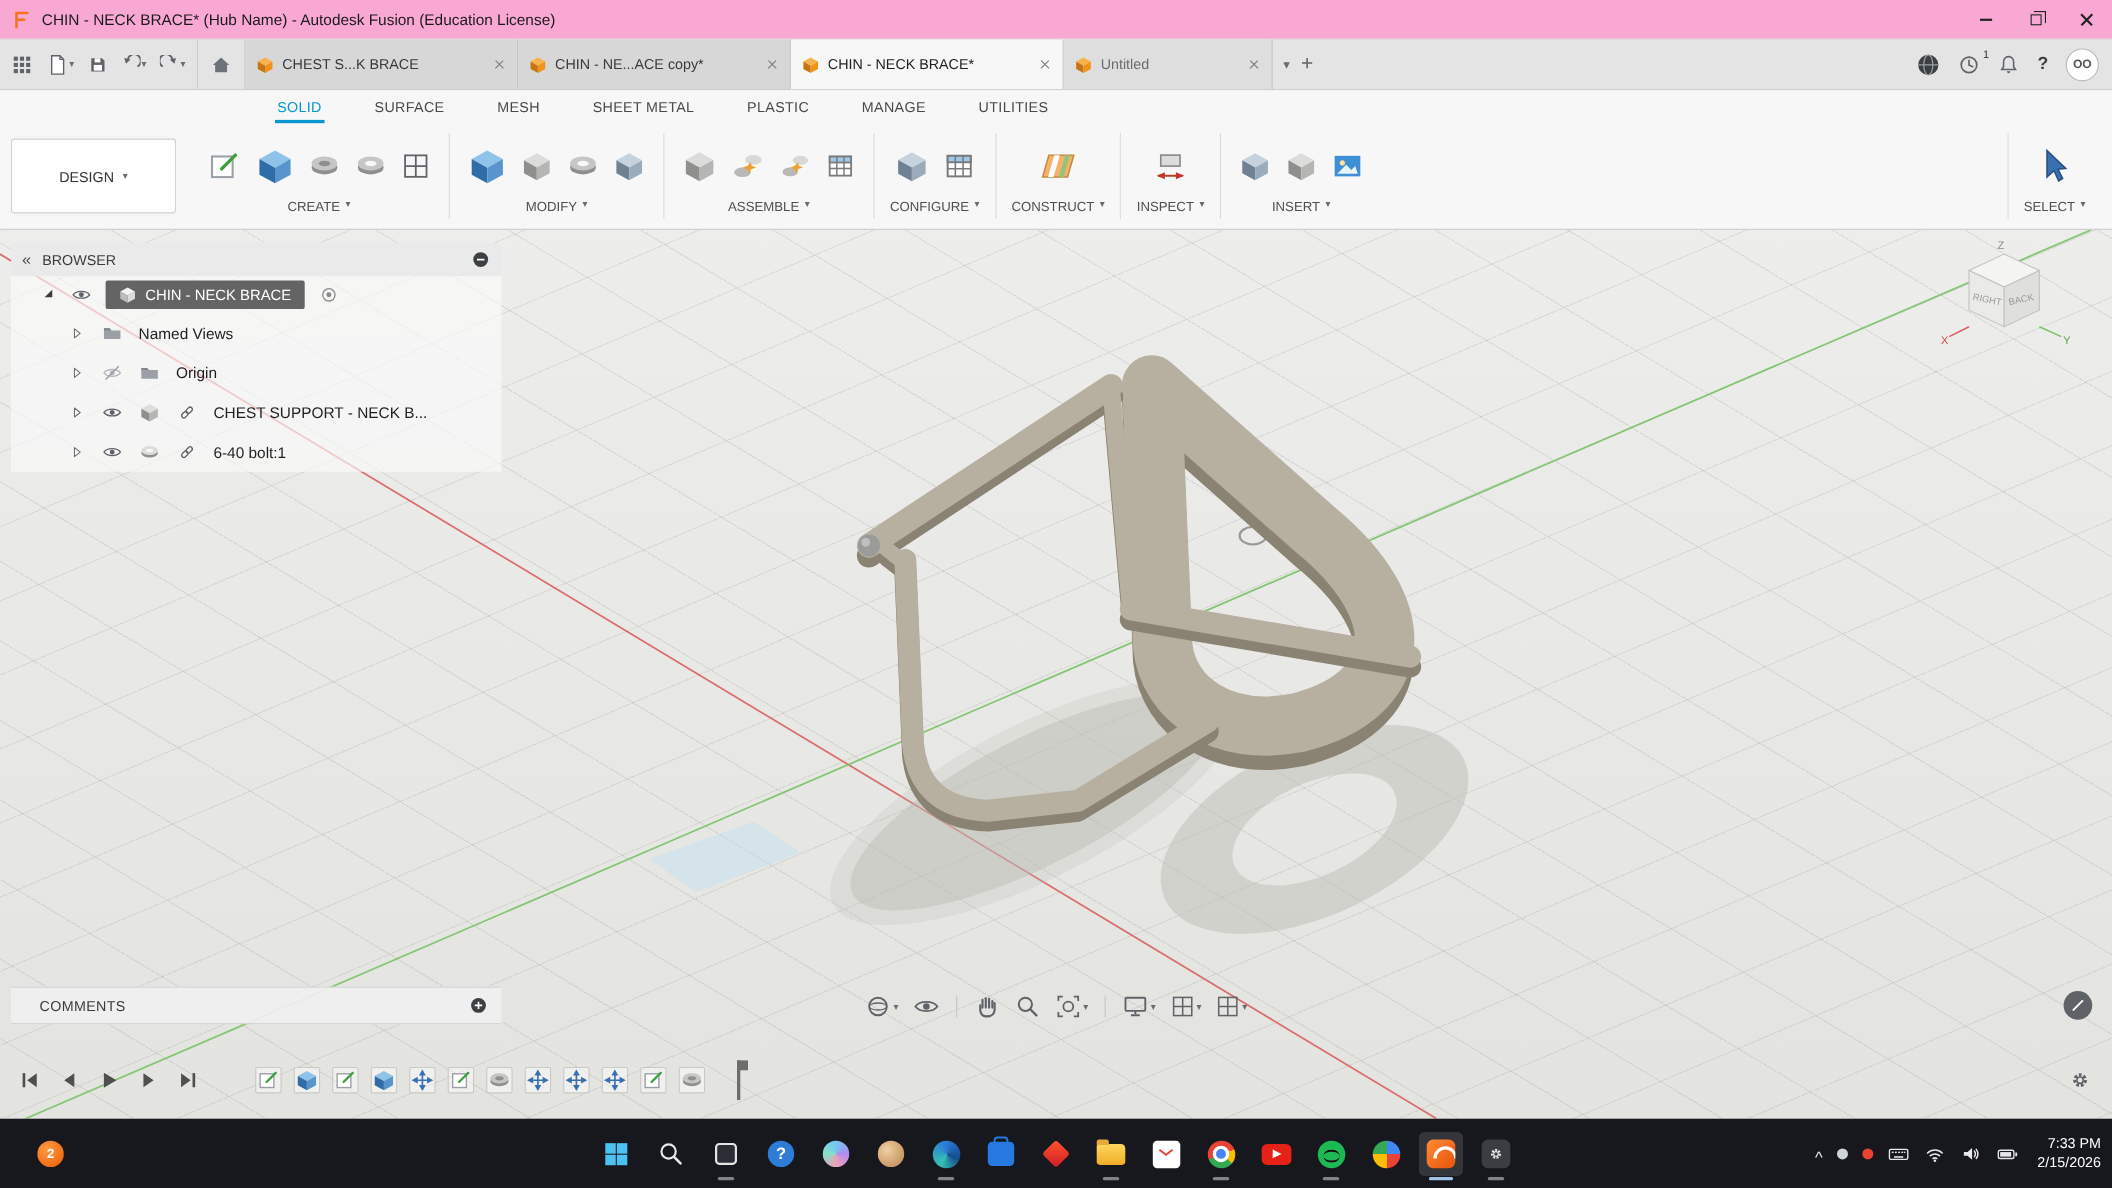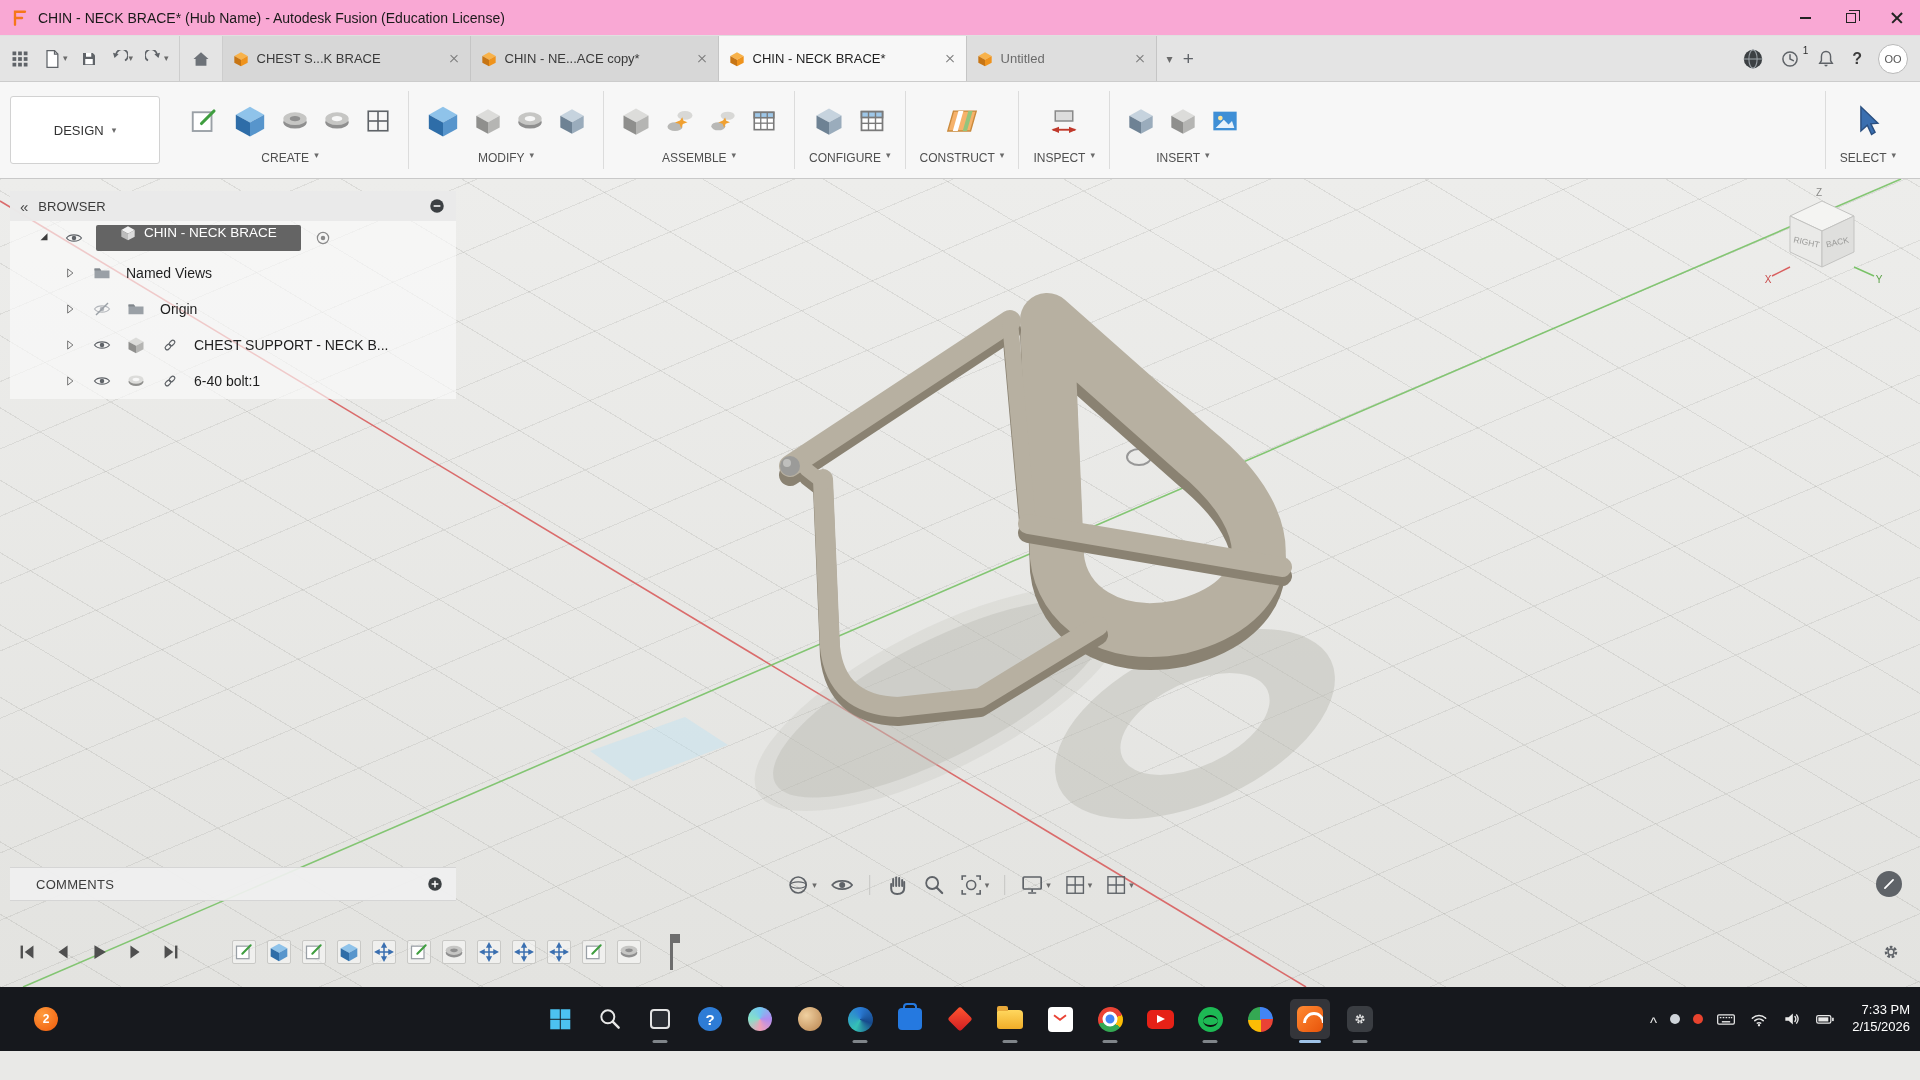--- a/index.html
+++ b/index.html
@@ -35,21 +35,21 @@
 .doc-tab.untitled{width:190px;background:#dedede;color:#6b6b6b}
 .doc-tab-label{flex:1;white-space:nowrap;overflow:hidden;text-overflow:ellipsis}
 .tab-close{position:relative;width:12px;height:12px;flex:none}
 .tab-close::before,.tab-close::after{content:"";position:absolute;left:1px;top:5px;width:10px;height:1.4px;background:#7a7a7a}
 .tab-close::before{transform:rotate(45deg)}.tab-close::after{transform:rotate(-45deg)}
 .tab-extra{display:flex;align-items:center;gap:10px;padding:0 10px}
 .plus-btn{font-size:19px;color:#5f6368;line-height:1}
 .tab-right{margin-left:auto;display:flex;align-items:center;gap:16px;padding-right:12px}
 .jobstatus{position:relative}
 .jobstatus .count{position:absolute;top:-4px;right:-8px;font-size:10px;color:#2d2d2d}
-.avatar{width:30px;height:30px;border-radius:50%;background:#ffffff;border:1px solid #b9b9b9;display:flex;align-items:center;justify-content:center;font-size:11px;font-weight:normal;color:#555}
+.avatar{width:30px;height:30px;border-radius:50%;background:#ffffff;border:1px solid #b9b9b9;display:flex;align-items:center;justify-content:center;font-size:11px;font-weight:bold;color:#555}
 .help-glyph{font-size:16px;font-weight:bold;color:#3c3c3c}
 
 
 .ribbon{background:#f7f7f7;border-bottom:1px solid #c9c9c9;flex:none}
 .ribbon-tabs{height:30px;display:flex;align-items:flex-end;gap:44px;padding-left:250px}
 .rtab{font-size:13px;letter-spacing:.3px;color:#4a4a4a;padding:4px 2px 7px}
 .rtab.active{color:#0a96d0;border-bottom:3px solid #0a96d0;padding-bottom:4px}
 .toolbar{height:96px;display:flex;align-items:center;padding:0 10px}
 .design-btn{width:150px;height:68px;background:#ffffff;border:1px solid #d2d2d2;border-radius:3px;display:flex;align-items:center;justify-content:center;gap:8px;font-size:13px;color:#333;margin-right:12px}
 .tool-group{display:flex;flex-direction:column;align-items:center;justify-content:center;padding:0 14px;height:80px}
@@ -79,21 +79,21 @@
 
 .browser{position:absolute;left:10px;top:12px;width:446px;background:rgba(250,250,250,.66);z-index:10}
 .browser-header{height:30px;background:rgba(233,233,233,.95);display:flex;align-items:center;padding:0 10px;gap:10px;font-size:13px;color:#3c3c3c}
 .browser-header .hdr-label{flex:1}
 .collapse-glyph{font-size:15px;color:#4a4a4a}
 .browser-row{height:36px;display:flex;align-items:center;gap:14px;font-size:14px;color:#1f1f1f}
 .browser-row.root{height:34px;padding-left:26px;gap:12px}
 .browser-row.child{padding-left:52px}
 .b-tri{width:16px;display:flex;justify-content:center}
 .b-ico{width:20px;display:flex;justify-content:center}
-.root-pill{height:26px;background:#646464;border-radius:2px;display:flex;align-items:flex-start;gap:8px;padding:0 24px;color:#fff;font-size:13.5px}
+.root-pill{height:26px;background:#646464;border-radius:2px;display:flex;align-items:center;gap:8px;padding:0 12px;color:#fff;font-size:13.5px}
 .b-label{white-space:nowrap}
 
 
 .comments{position:absolute;left:10px;bottom:86px;width:446px;height:34px;background:rgba(240,240,240,.92);border-top:1px solid #d5d5d5;border-bottom:1px solid #d5d5d5;display:flex;align-items:center;padding:0 12px 0 26px;z-index:10;font-size:13px;letter-spacing:.3px;color:#3c3c3c}
 .comments .c-label{flex:1}
 
 
 .navbar{position:absolute;left:50%;bottom:88px;transform:translateX(-50%);display:flex;align-items:center;gap:9px;z-index:10}
 .nav-btn{display:flex;align-items:center;gap:2px;padding:2px}
 .nav-sep{width:1px;height:20px;background:#c6c6c3;margin:0 4px}
@@ -507,20 +507,36 @@
       </span>
       <svg class="i20">
           <use href="#s-bell"></use>
         </svg>
       <span class="help-glyph">?</span>
       <span class="avatar">OO</span>
     </div>
   </div>
 
   <div class="ribbon">
+    <div class="ribbon-tabs">
+
+        <span class="rtab active">SOLID</span>
+
+        <span class="rtab">SURFACE</span>
+
+        <span class="rtab">MESH</span>
+
+        <span class="rtab">SHEET METAL</span>
+
+        <span class="rtab">PLASTIC</span>
+
+        <span class="rtab">MANAGE</span>
+
+        <span class="rtab">UTILITIES</span>
+      </div>
     <div class="toolbar">
       <div class="design-btn">
         <span>DESIGN</span>
         <span class="caret">▾</span>
       </div>
 
       <div class="tool-group">
         <div class="tool-icons">
           <span class="tool-btn">
               <svg class="i30">

